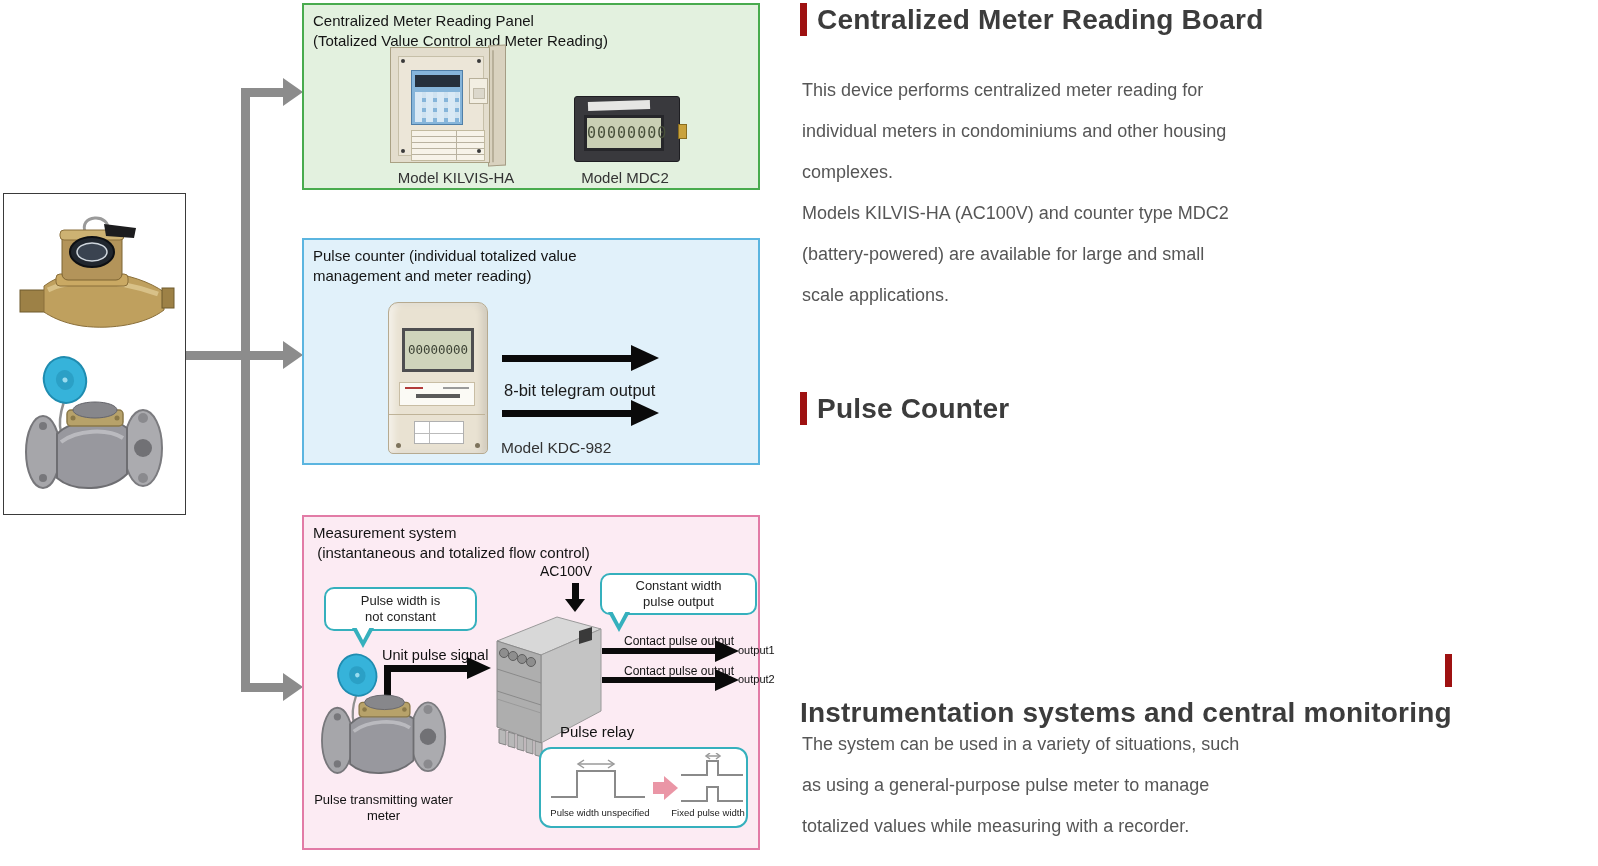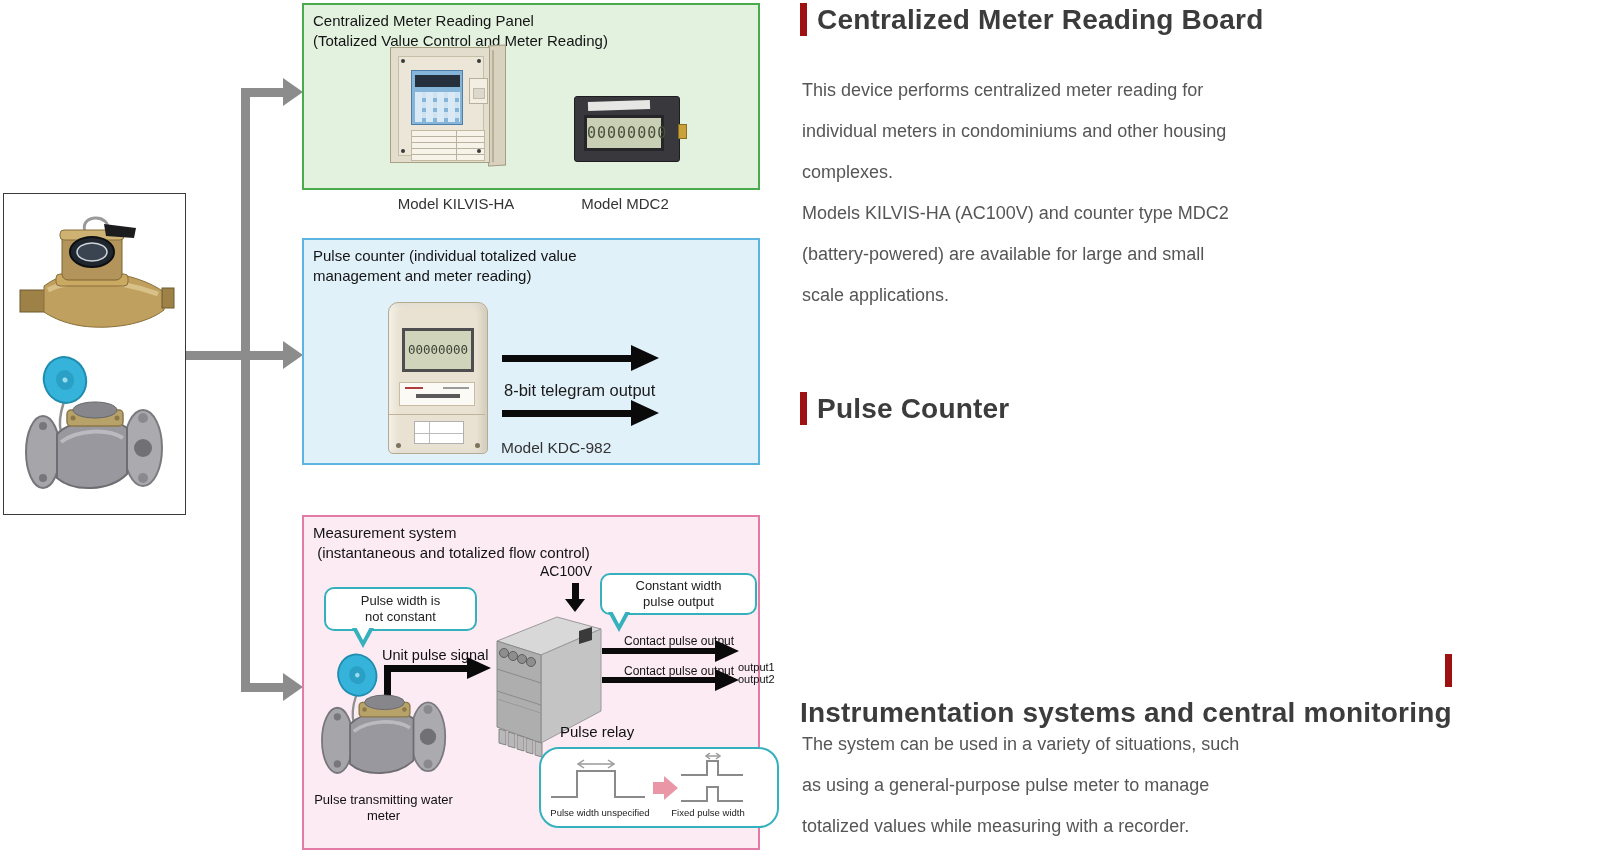--- a/index.html
+++ b/index.html
@@ -16,21 +16,21 @@
   
   .conn { background:#8c8c8c; }
   .conn-head { width:0; height:0; border-top:14px solid transparent; border-bottom:14px solid transparent; border-left:20px solid #8c8c8c; }
 
   
   .dbox { border-style:solid; border-width:2px; }
   .green-box { left:302px; top:3px; width:458px; height:187px; background:#e3f1df; border-color:#49ab4e; }
   .blue-box  { left:302px; top:238px; width:458px; height:227px; background:#e1f1fa; border-color:#5bb5e0; }
   .pink-box  { left:302px; top:515px; width:458px; height:335px; background:#fcebf3; border-color:#e27ba6; }
   .box-title { left:9px; top:6px; font-size:15px; line-height:19.5px; color:#141414; }
-  .photo-cap { text-align:center; font-size:15px; color:#333;margin-top:26px; }
+  .photo-cap { text-align:center; font-size:15px; color:#333; }
 
   
   .kilvis { left:86px; top:40px; width:124px; height:122px; }
   .kv-body { left:0; top:2px; width:100px; height:116px; background:#e3ddcd; border:1px solid #aaa184; }
   .kv-face { left:7px; top:8px; width:86px; height:100px; background:#ece6d8; border:1px solid #c6bfa8; }
   .kv-door { left:98px; top:0; width:18px; height:121px; background:#d9d2bf; border:1px solid #a59d85; transform:skewY(-3deg); }
   .kv-door i { position:absolute; left:3px; top:4px; width:2px; height:112px; background:#b8b09a; }
   .kv-blue { left:12px; top:13px; width:52px; height:55px; background:#86b5da; border:1px solid #4f7fa8; }
   .kv-disp { position:absolute; left:3px; top:4px; width:45px; height:12px; background:#25303c; }
   .kv-keys { position:absolute; left:3px; top:21px; width:45px; height:30px;
@@ -73,21 +73,21 @@
   .barrow-head-sm { width:0; height:0; border-top:11px solid transparent; border-bottom:11px solid transparent; border-left:24px solid #0a0a0a; }
   .barrow-down { width:0; height:0; border-left:10px solid transparent; border-right:10px solid transparent; border-top:13px solid #0a0a0a; }
 
   
   .bubble { background:#fff; border:2px solid #35b0bd; border-radius:10px; text-align:center;
             font-size:13px; line-height:16.5px; color:#222; display:flex; align-items:center; justify-content:center; }
   .tail-out { width:0; height:0; border-left:11px solid transparent; border-right:11px solid transparent; border-top:20px solid #35b0bd; }
   .tail-in  { width:0; height:0; border-left:8px solid transparent; border-right:8px solid transparent; border-top:15px solid #fff; }
 
   
-  .inset { left:235px; top:230px; width:240px; height:81px; background:#fff; border:2px solid #35b0bd; border-radius:20px; }
+  .inset { left:235px; top:230px; width:209px; height:81px; background:#fff; border:2px solid #35b0bd; border-radius:12px; }
   .inset-cap { position:absolute; font-size:9.5px; color:#222; text-align:center; }
   .pink-bar { position:absolute; left:112px; top:33px; width:11px; height:12px; background:#ea96a6; }
   .pink-tri { position:absolute; left:123px; top:27px; width:0; height:0; border-top:12px solid transparent; border-bottom:12px solid transparent; border-left:14px solid #ea96a6; }
 
   
   .lbl-sm { font-size:12px; color:#111; }
   .lbl-xs { font-size:11px; color:#111; }
 
   
   .sec-head { display:flex; align-items:flex-end; gap:10px; }
@@ -244,21 +244,21 @@
         <polygon points="29,123 36,125 36,139 29,137"></polygon>
         <polygon points="38,126 45,128 45,142 38,140"></polygon>
         <polygon points="47,129 54,131 54,145 47,143"></polygon>
         <polygon points="56,132 63,134 63,148 56,146"></polygon>
       </g>
     </svg>
 
     <div class="abs lbl-sm" style="left:320px;top:117px;">Contact pulse output</div>
     <div class="abs barrow" style="left:298px;top:131px;width:113px;height:6px;"></div>
     <div class="abs barrow-head-sm" style="position:absolute;left:411px;top:123px;"></div>
-    <div class="abs lbl-xs" style="left:434px;top:144px;">output1</div>
+    <div class="abs lbl-xs" style="left:434px;top:127px;">output1</div>
 
     <div class="abs lbl-sm" style="left:320px;top:147px;">Contact pulse output</div>
     <div class="abs barrow" style="left:298px;top:160px;width:113px;height:6px;"></div>
     <div class="abs barrow-head-sm" style="position:absolute;left:411px;top:152px;"></div>
     <div class="abs lbl-xs" style="left:434px;top:156px;">output2</div>
 
     <div class="abs" style="left:78px;top:130px;font-size:14.5px;color:#111;">Unit pulse signal</div>
     <div class="abs barrow" style="left:80px;top:148px;width:83px;height:7px;"></div>
     <div class="abs barrow-head-sm" style="position:absolute;left:163px;top:140px;"></div>
     <div class="abs barrow" style="left:80px;top:148px;width:7px;height:52px;"></div>

